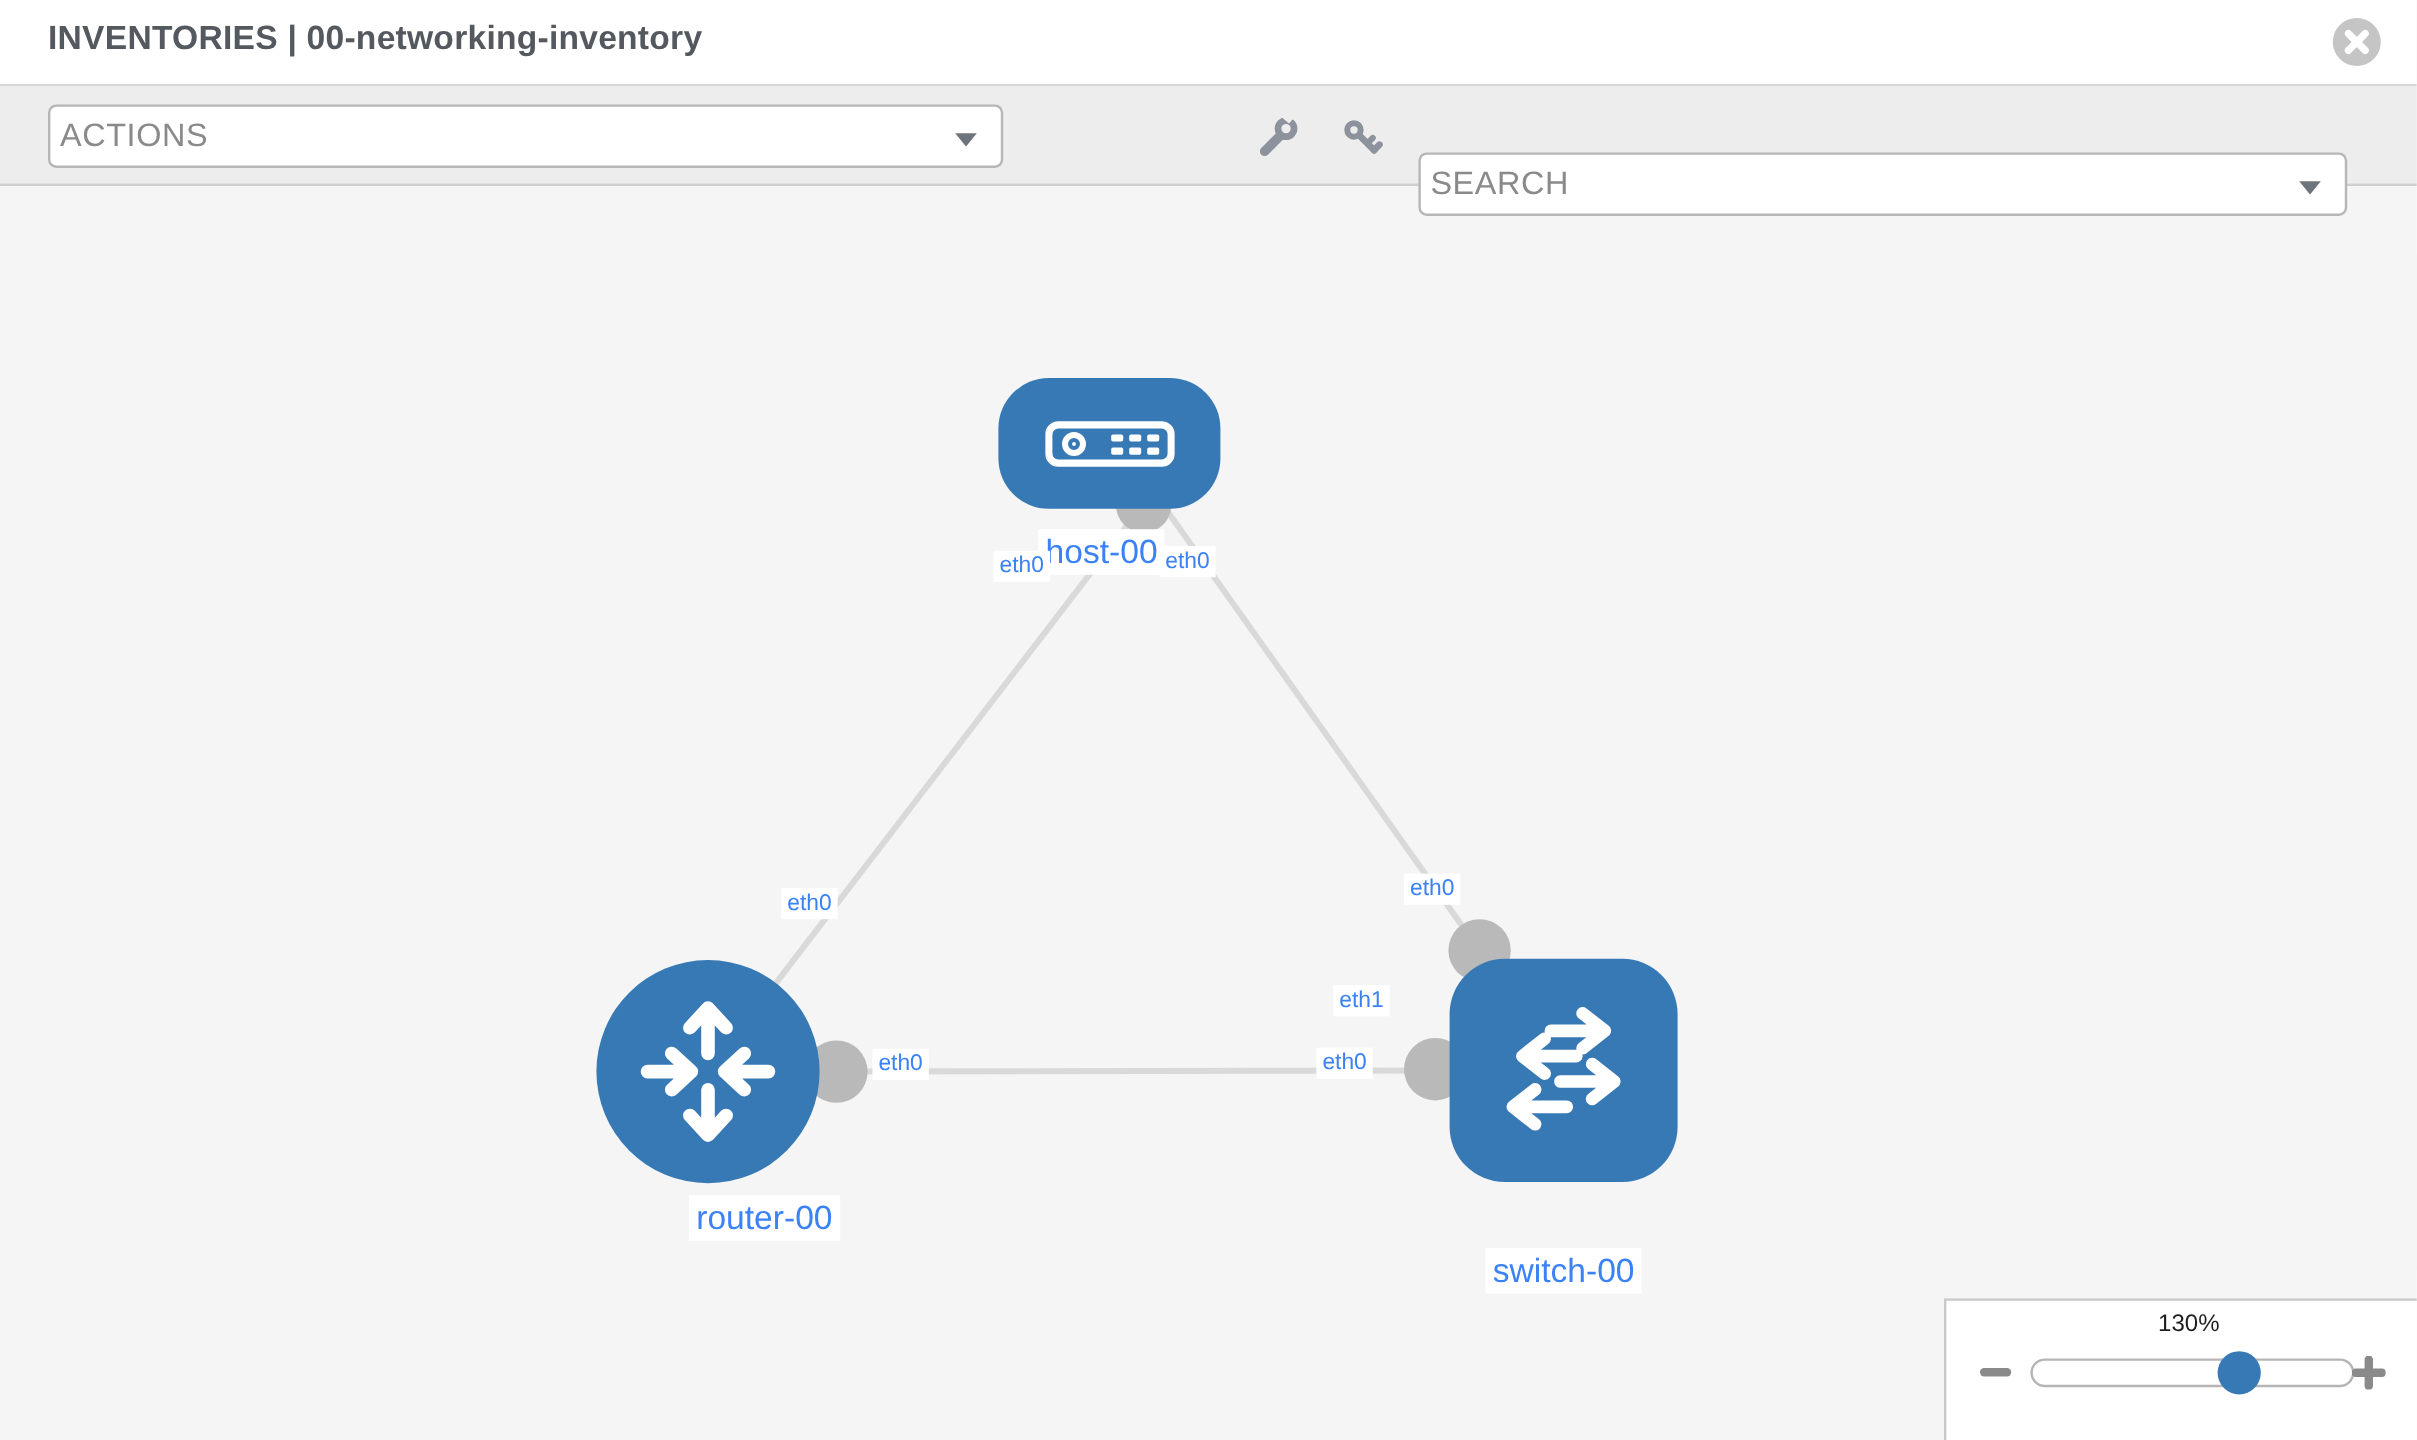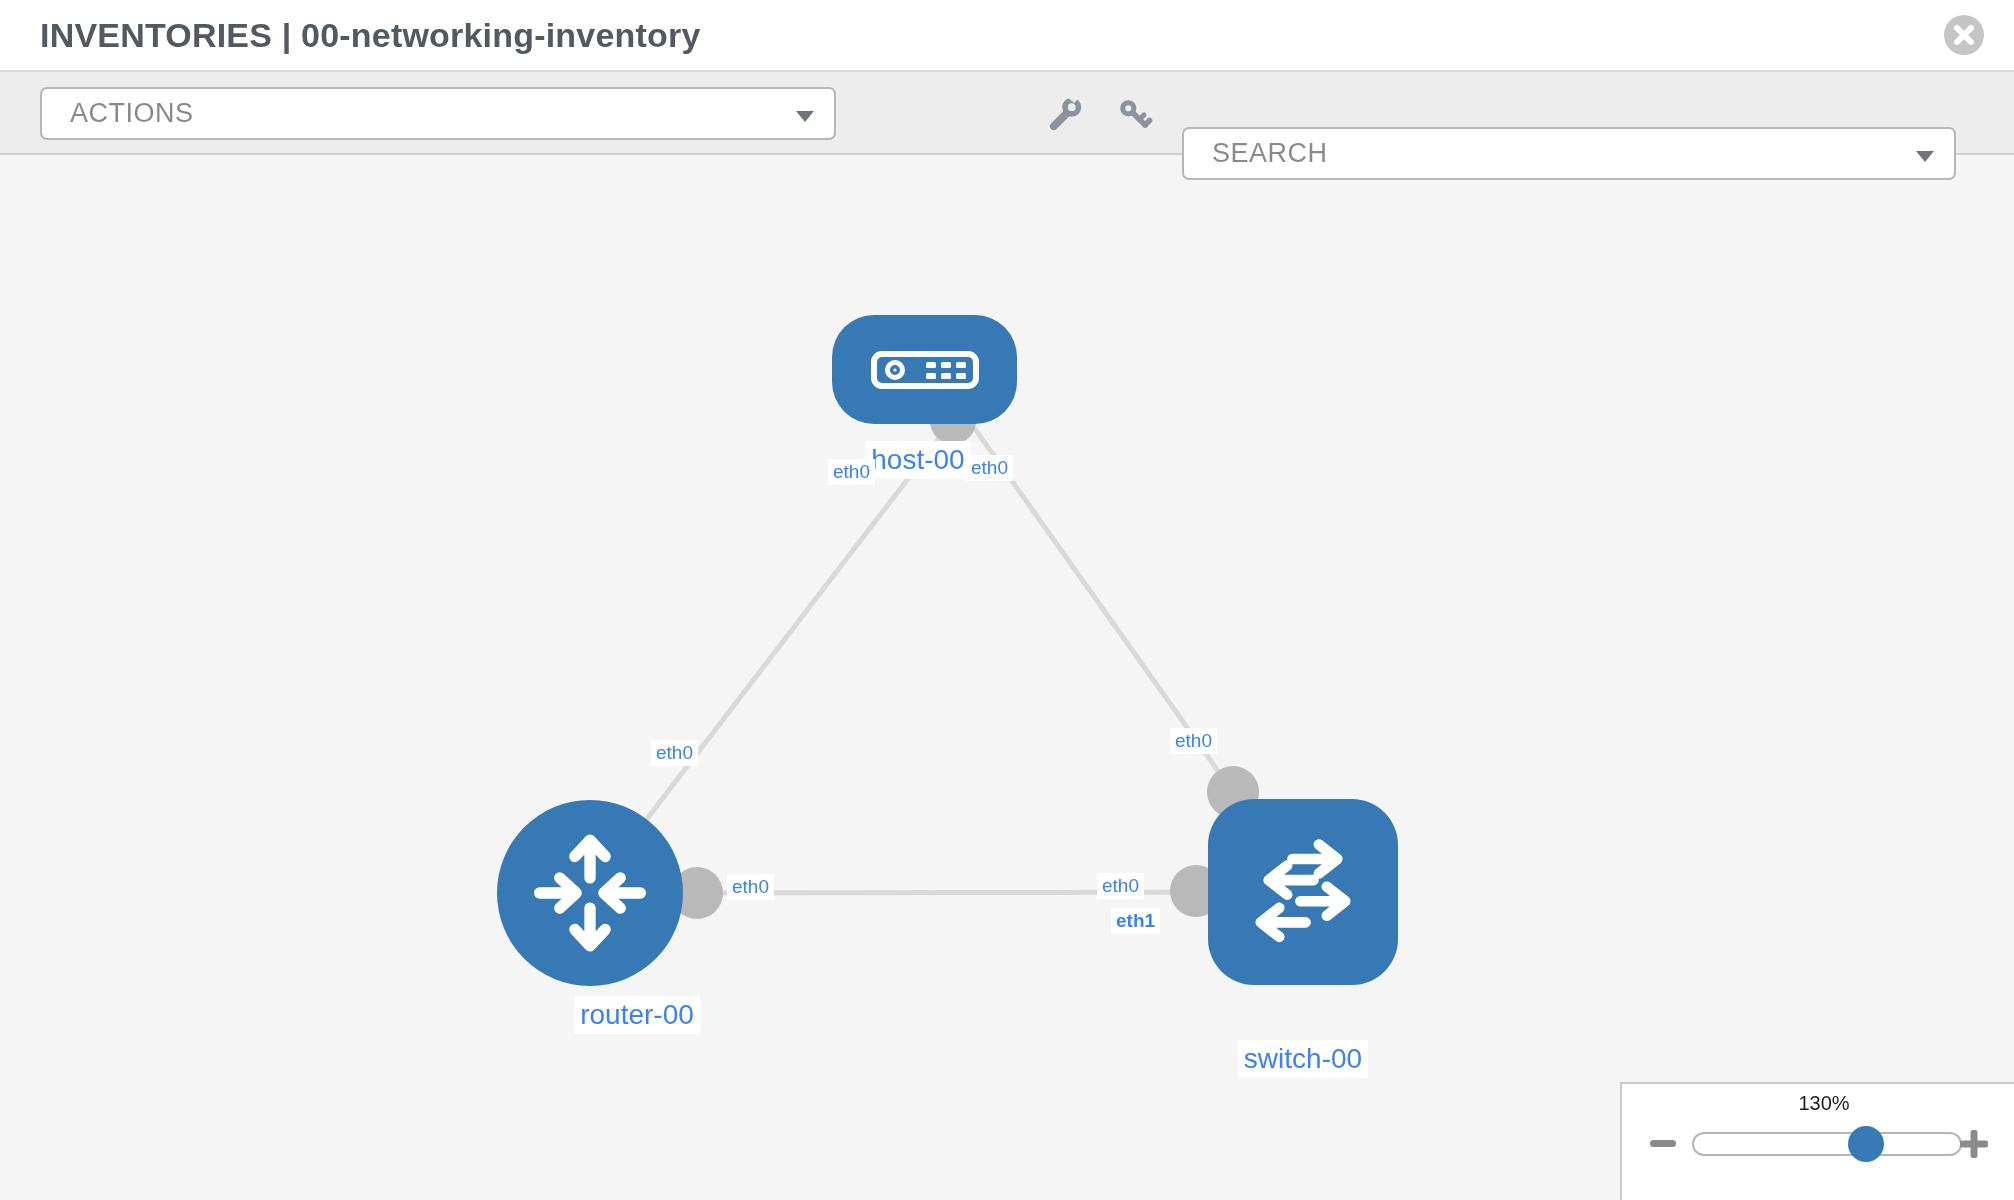--- a/index.html
+++ b/index.html
@@ -3,32 +3,32 @@
 <meta charset="utf-8">
 <style>
   * { margin:0; padding:0; box-sizing:border-box; }
   html,body { width:2014px; height:1200px; }
   body { font-family:"Liberation Sans", sans-serif; }
   #stage { position:relative; width:2014px; height:1200px; background:#f5f5f5; overflow:hidden; }
 
   
   .panel-header { position:absolute; left:0; top:0; width:2014px; height:72px;
     background:#ffffff; border-bottom:2px solid #d8d8d8; z-index:10; }
-  .page-title { position:absolute; left:40px; top:16px; font-size:34px; font-weight:700;
+  .page-title { position:absolute; left:40px; top:16px; font-size:28px; font-weight:700;
     color:#54595f; letter-spacing:0.2px; }
   .close-btn { position:absolute; left:1944px; top:15px; width:40px; height:40px;
     border-radius:50%; background:#c5c5c5; display:flex; align-items:center; justify-content:center;
     cursor:pointer; }
 
   
   .toolbar { position:absolute; left:0; top:72px; width:2014px; height:83px;
     background:#ededed; border-bottom:2px solid #cfcfcf; z-index:10; }
   .select-box { position:absolute; top:15px; height:53px; background:#ffffff;
     border:2px solid #b6b6b6; border-radius:7px; display:flex; align-items:center;
-    padding:0 28px; cursor:pointer; }
+    padding:0 8px; cursor:pointer; }
   .select-box .sel-label { font-size:27px; color:#8a8a8a; letter-spacing:0.5px; }
   .caret { position:absolute; right:20px; top:22px; width:0; height:0;
     border-left:9px solid transparent; border-right:9px solid transparent;
     border-top:11px solid #6d747b; }
   .actions-box { left:40px;  width:796px; }
   .search-box  { left:1182px; width:774px;margin-top:40px; }
   .tool-icon { position:absolute; top:24px; cursor:pointer; }
 
   
   .net-svg { position:absolute; left:0; top:0; z-index:1; }
@@ -44,21 +44,21 @@
   .if-label   { font-size:19px; padding:2px 5px; }
   .host-label   { left:918px;  top:441px; }
   .router-label { left:591px;  top:996px;margin-left:46px; }
   .switch-label { left:1303px; top:1040px; }
   .if-0 { left:828px;  top:459px; }
   .if-1 { left:651px;  top:740px; }
   .if-2 { left:966px;  top:455px; }
   .if-3 { left:1170px; top:728px; }
   .if-4 { left:727px;  top:874px; }
   .if-5 { left:1097px; top:873px; z-index:4; }
-  .if-6 { left:1111px; top:908px; z-index:5;font-weight:bold; }
+  .if-6 { left:1111px; top:821px; z-index:5; }
 
   
   .zoom-panel { position:absolute; left:1620px; top:1082px; width:400px; height:125px;
     background:#ffffff; border:2px solid #c9c9c9; z-index:6; }
   .zoom-level { position:absolute; left:202px; top:8px; transform:translateX(-50%);
     font-size:20px; color:#1e1e1e; }
   .zoom-minus { position:absolute; left:28px; top:56px; width:26px; height:7px;
     border-radius:4px; background:#8a8a8a; cursor:pointer; }
   .zoom-track { position:absolute; left:70px; top:48px; width:270px; height:24px;
     border-radius:12px; background:#ffffff; border:2px solid #b5b5b5; cursor:pointer; }

